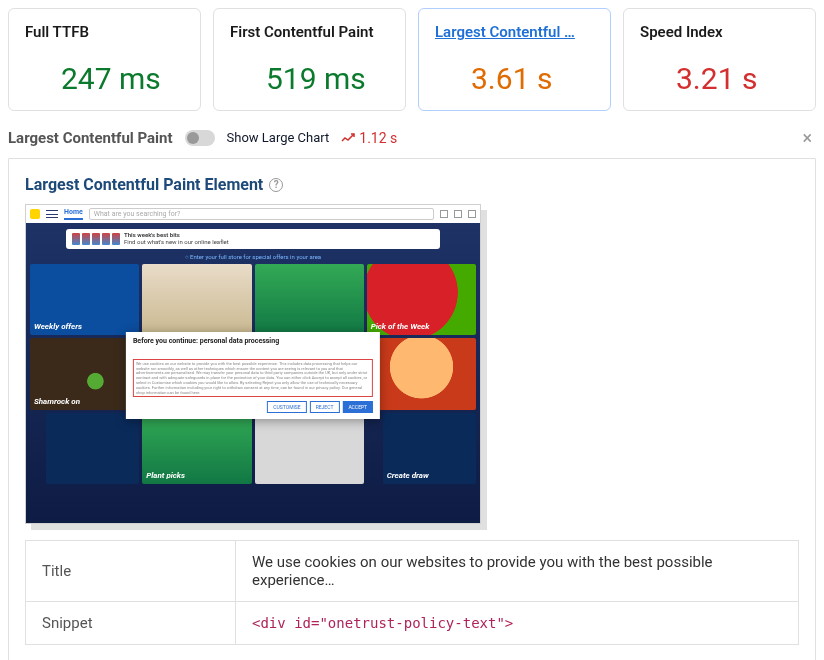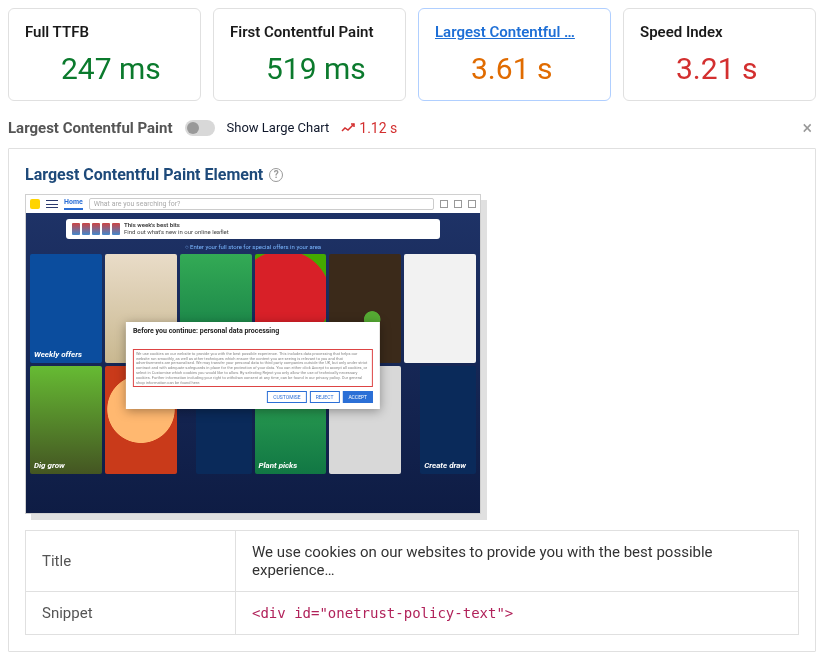--- a/index.html
+++ b/index.html
@@ -25,21 +25,21 @@
   background: #fff;
 }
 .metric-card.active {
   border: 1px solid #b0cfff;
   background: #fff;
 }
 .metric-title {
   font-size: 15px;
   font-weight: 600;
   color: #1a1a1a;
-  margin-bottom: 10px;
+  margin-bottom: 20px;
   white-space: nowrap;
   overflow: hidden;
   text-overflow: ellipsis;
 }
 .metric-title.link {
   color: #1e6fd6;
   text-decoration: underline;
 }
 .metric-value {
   font-size: 30px;
@@ -150,21 +150,21 @@
 .ss-baricon{width:8px;height:8px;border:1px solid #999;}
 .ss-banner{background:linear-gradient(#1e3266,#0e1c44);padding:6px 0 0 0;text-align:center;color:#fff;height:302px;position:relative;}
 .ss-heading{font-size:9px;font-weight:700;color:#fff;background:none;margin-bottom:4px;}
 .ss-strip{background:#fff;margin:0 40px 4px;border-radius:3px;height:20px;display:flex;align-items:center;gap:4px;padding:2px 6px;font-size:6px;color:#444;}
 .ss-chips{display:flex;gap:2px;}
 .ss-chip{width:8px;height:12px;background:linear-gradient(#c44,#48c);border-radius:1px;}
 .ss-strip-text{text-align:left;line-height:1.1;}
 .ss-link-row{font-size:6px;color:#7ab6ff;margin-bottom:4px;}
 .ss-link-row::before{content:"○ ";}
 
-.ss-grid{display:grid;grid-template-columns:repeat(6,1fr);gap:3px;padding:0 4px;height:220px;}
+.ss-grid{display:grid;grid-template-columns:repeat(4,1fr);gap:3px;padding:0 4px;height:220px;}
 .ss-tile{background:#274;border-radius:2px;position:relative;overflow:hidden;}
 .ss-tile-label{position:absolute;left:4px;bottom:4px;color:#fff;font-size:8px;font-weight:700;font-style:italic;text-align:left;line-height:1;}
 
 .t-blue{background:#0b4d9e;}
 .t-cream{background:linear-gradient(#e9dcc8,#c9b890);}
 .t-green{background:linear-gradient(#3a5,#174);}
 .t-brown{background:linear-gradient(#6b3,#452);}
 .t-peach{background:radial-gradient(circle at 50% 40%,#ffb870 45%,#c93a1a 46%);}
 .t-white{background:#f2f2f2;}
 .t-coffee{background:radial-gradient(circle at 60% 60%,#5a3 10%,#3b2a1a 11%);}

